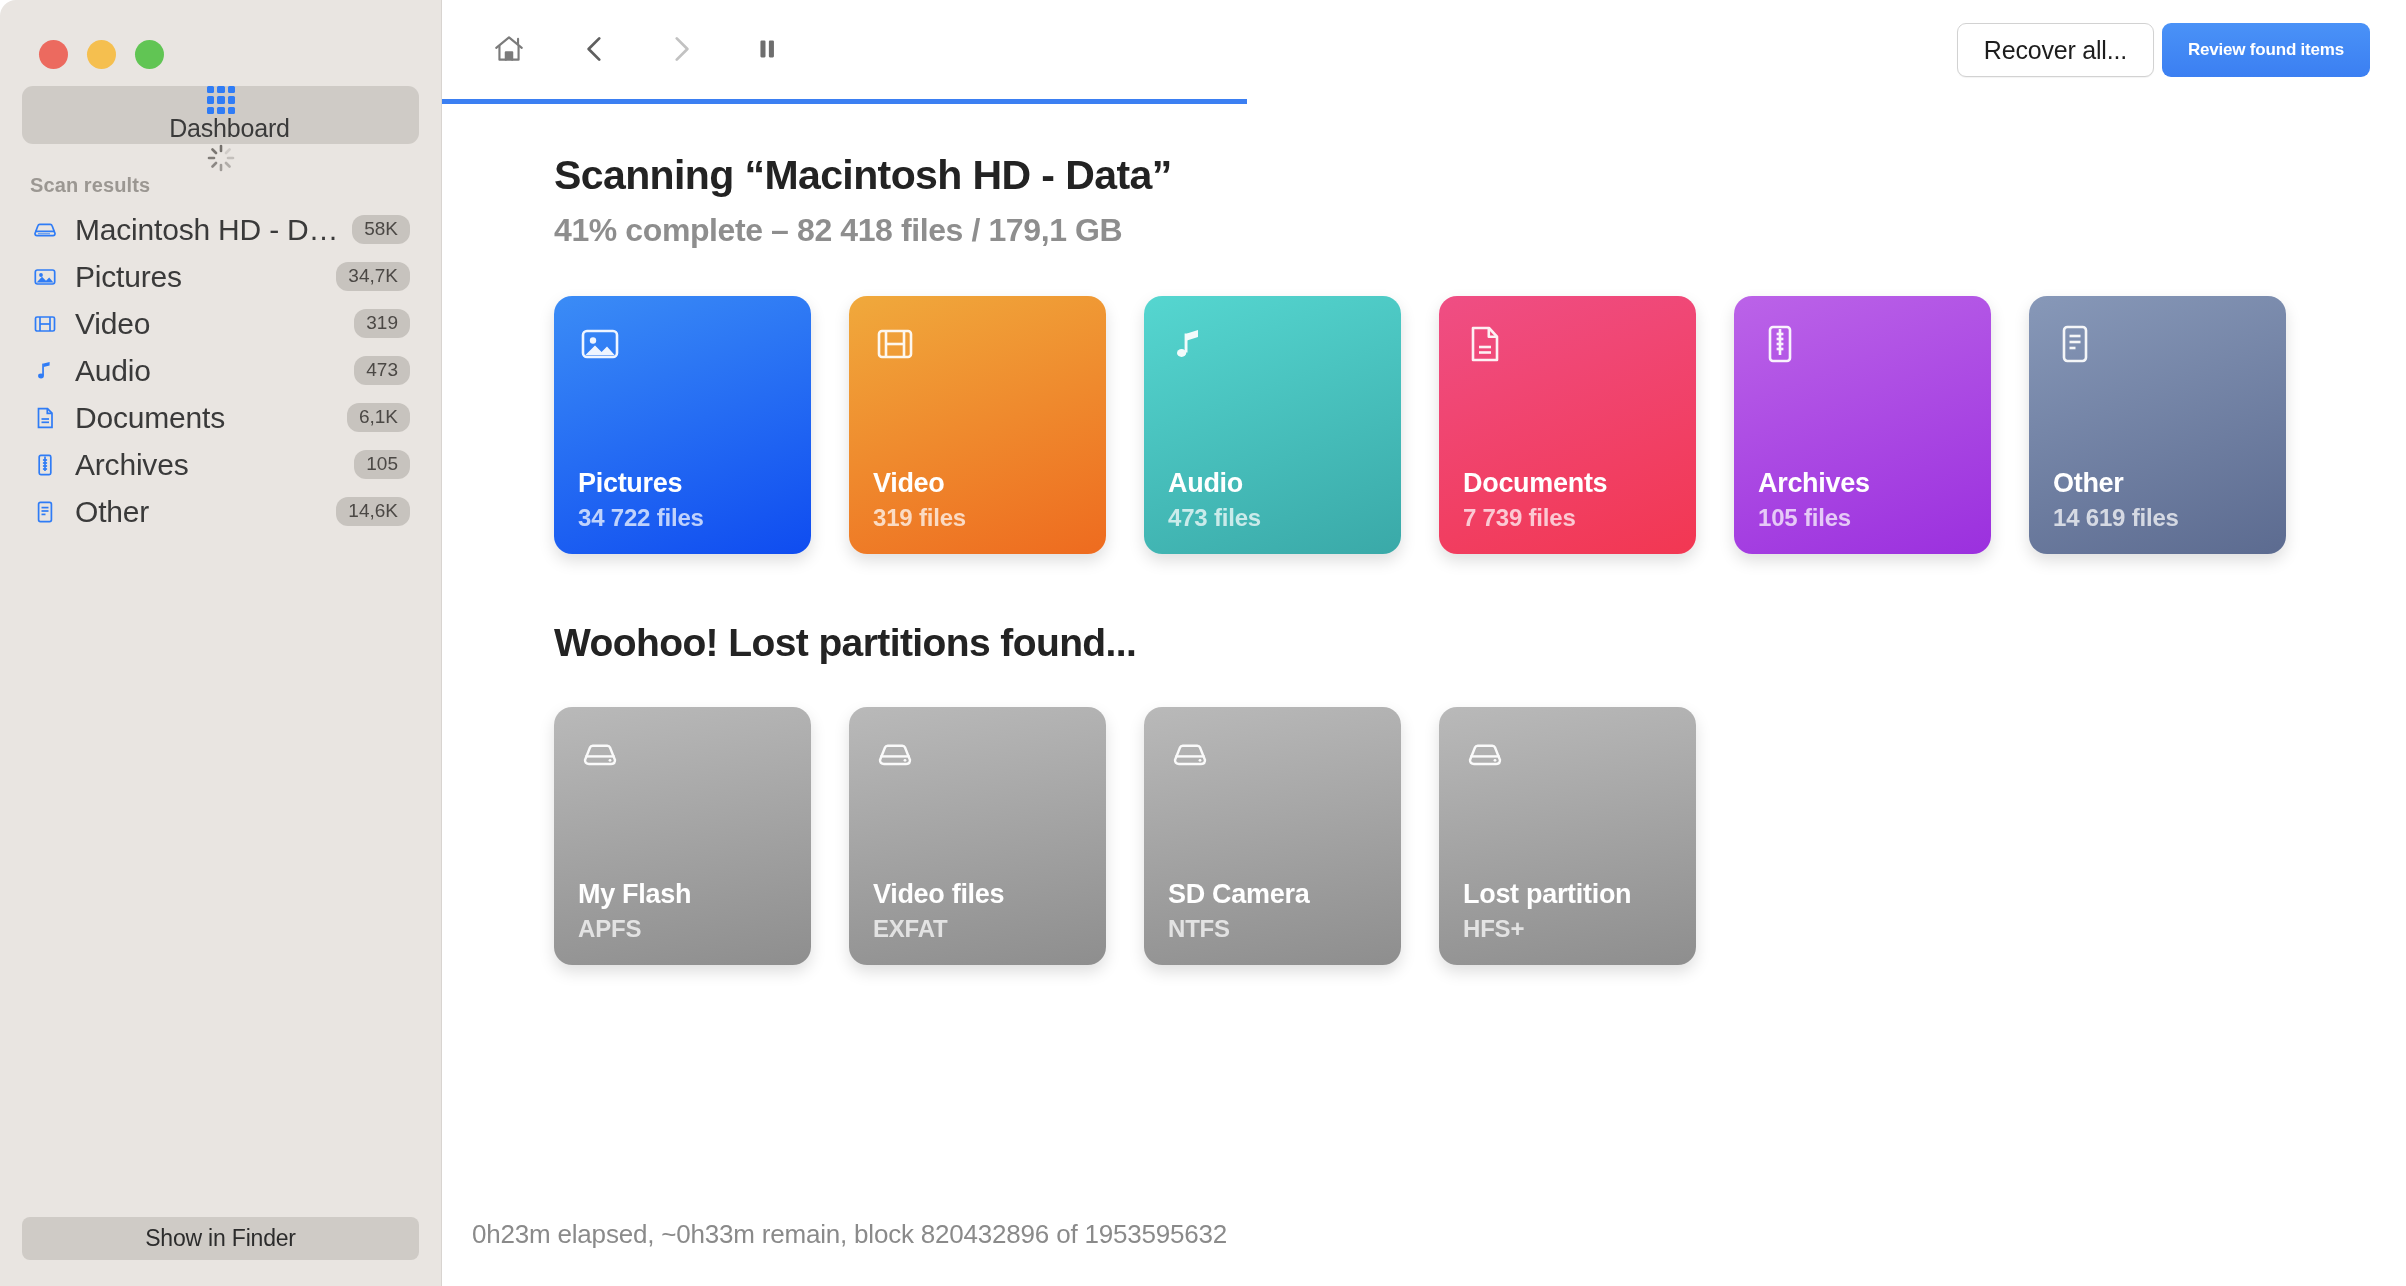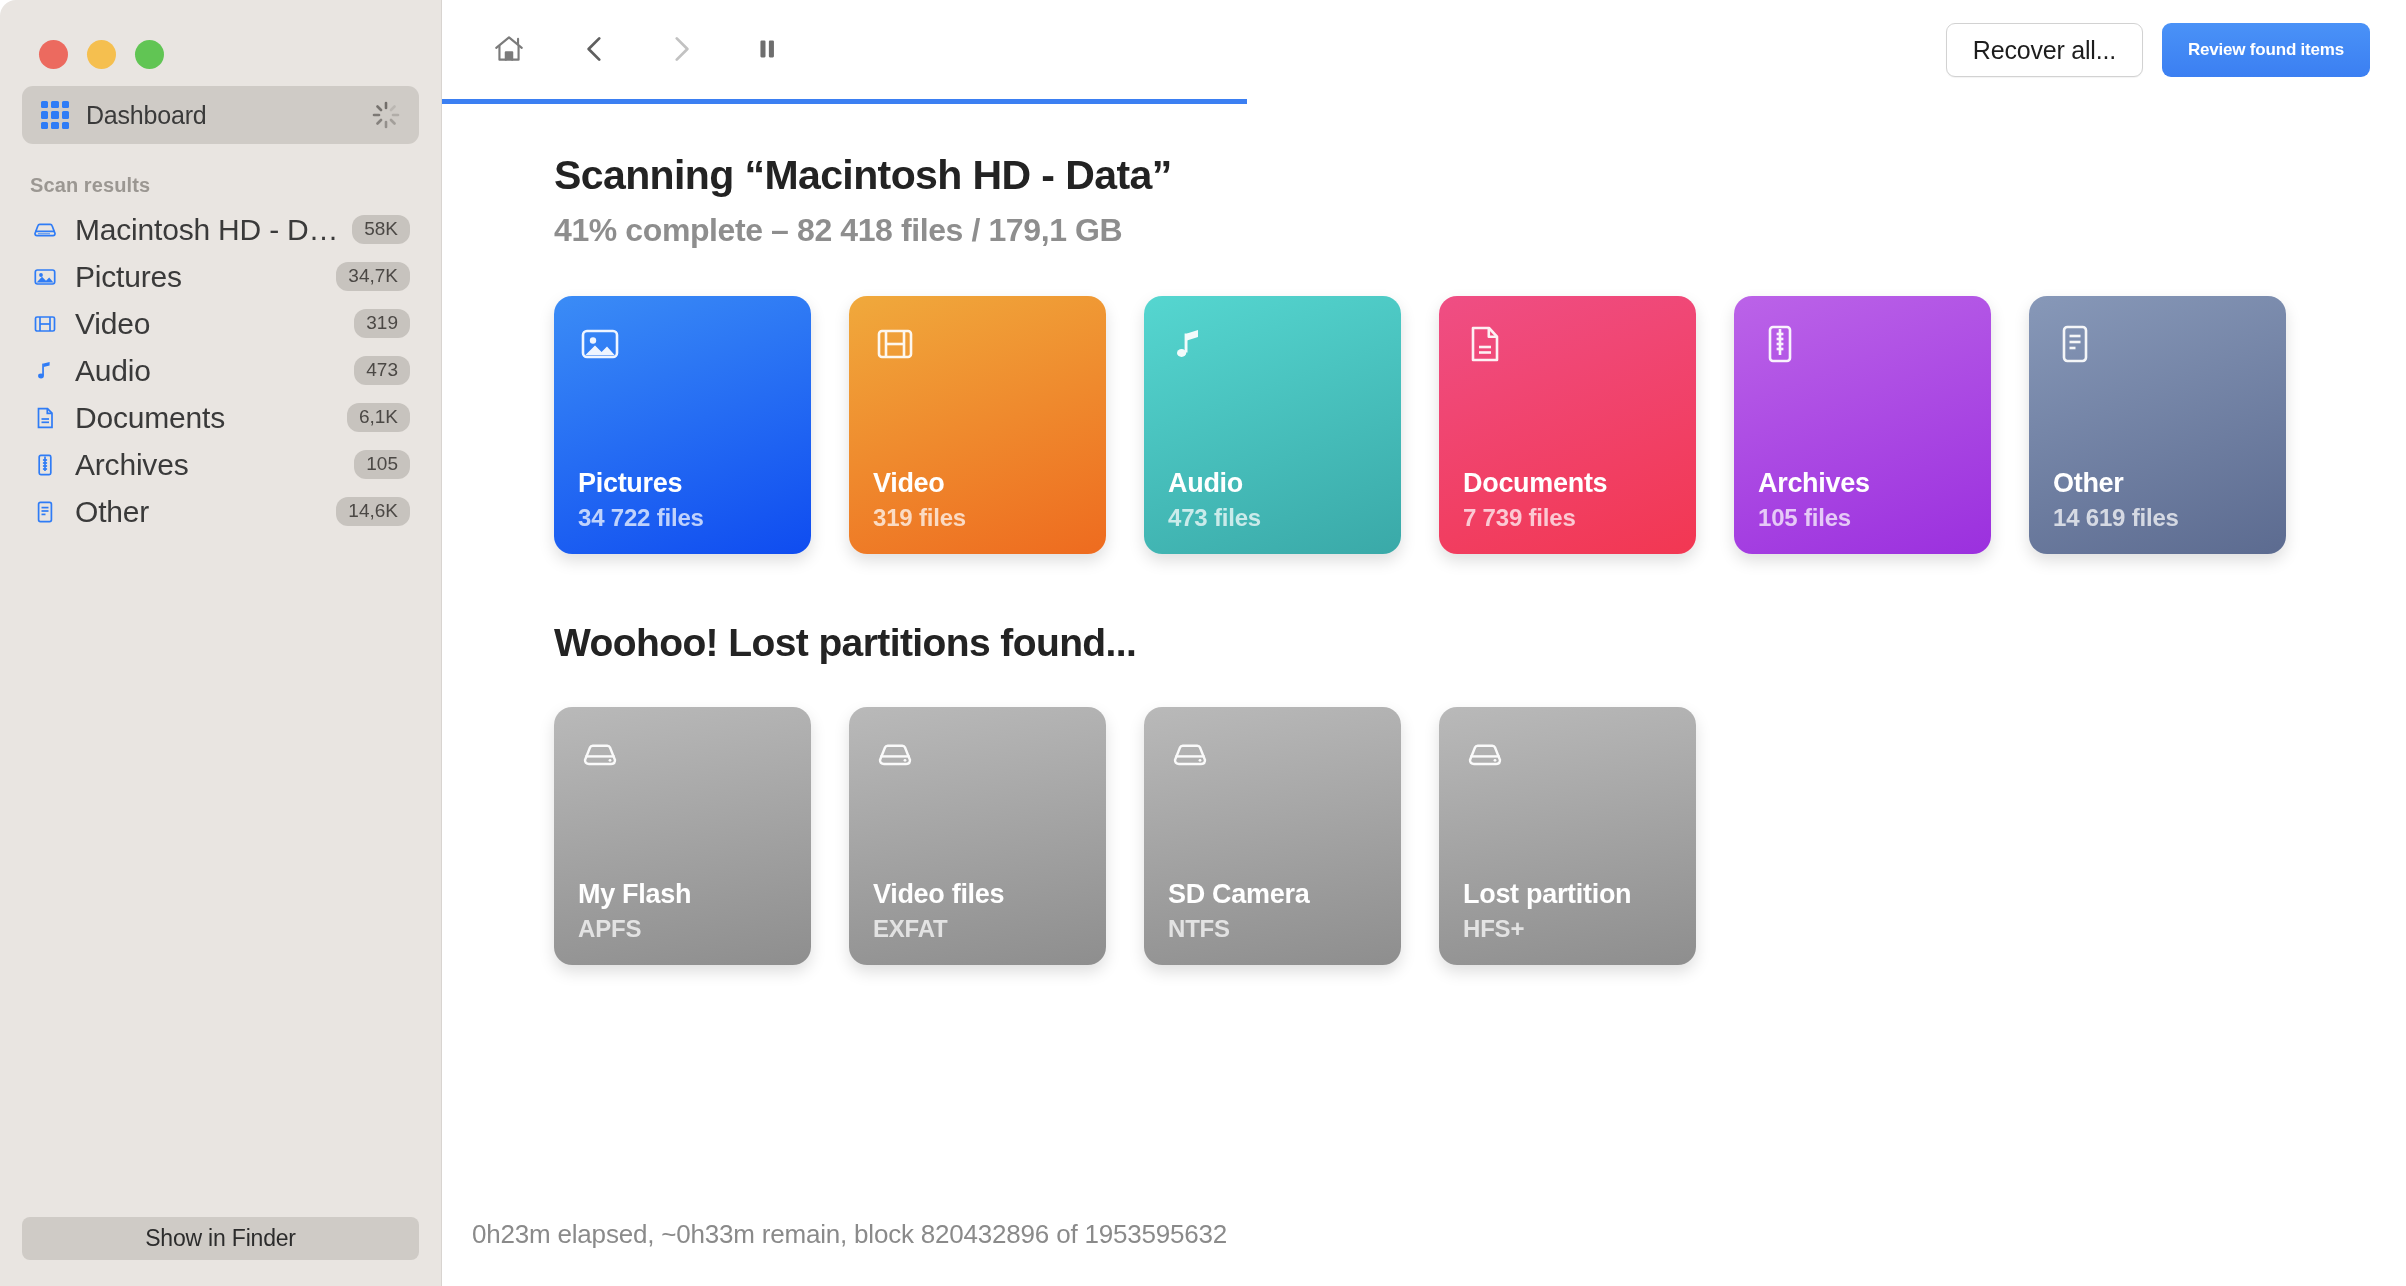--- a/index.html
+++ b/index.html
@@ -51,20 +51,21 @@
   .tl-max   { background: #61c554; }
 
   .dashboard-row {
     margin: 0 22px;
     height: 58px;
     border-radius: 11px;
     background: #CFCBC6;
     display: flex;
     align-items: center;
     padding: 0 18px 0 19px;
+    flex-direction: column;
   }
   .dash-grid-icon {
     width: 28px; height: 28px;
     display: grid;
     grid-template-columns: repeat(3, 1fr);
     grid-template-rows: repeat(3, 1fr);
     gap: 3px;
     flex: 0 0 28px;
   }
   .dash-grid-icon i {
@@ -165,21 +166,21 @@
     background: none;
     border: none;
     cursor: pointer;
   }
   .tool-gap { width: 24px; }
 
   .toolbar-right {
     margin-left: auto;
     display: flex;
     align-items: center;
-    gap: 19px;
+    gap: 8px;
   }
   .btn-secondary {
     height: 54px;
     padding: 0 26px;
     border-radius: 9px;
     background: #ffffff;
     border: 1px solid #d2d2d2;
     font-family: "Liberation Sans", sans-serif;
     font-size: 25px;
     color: #1d1d1d;

